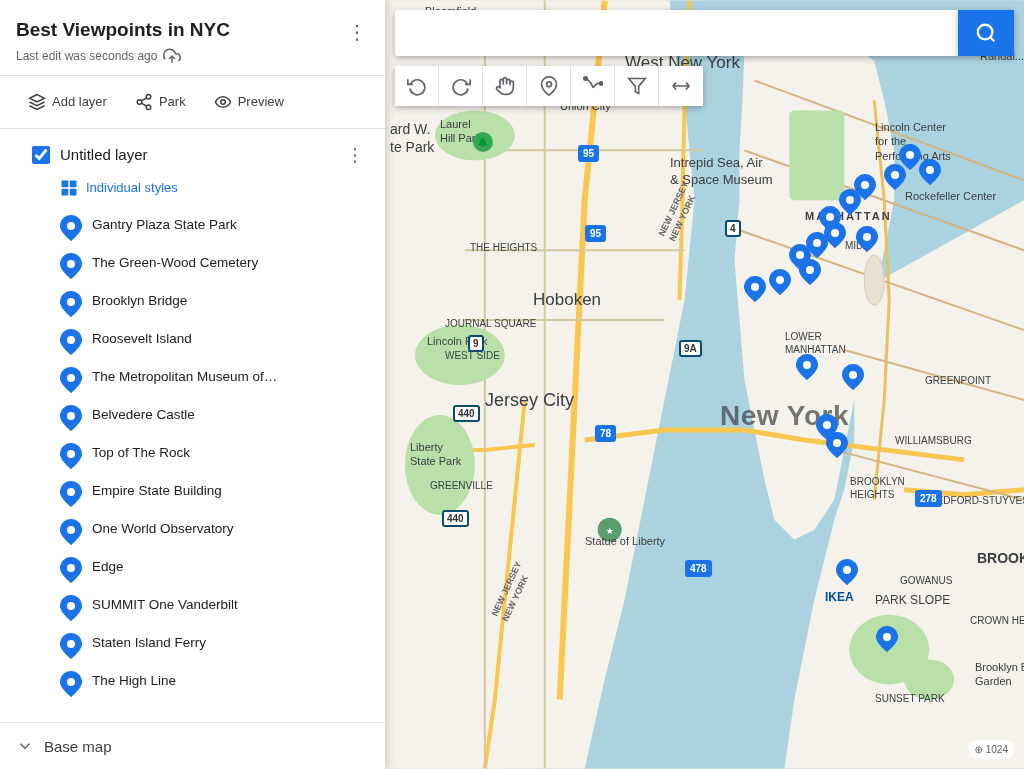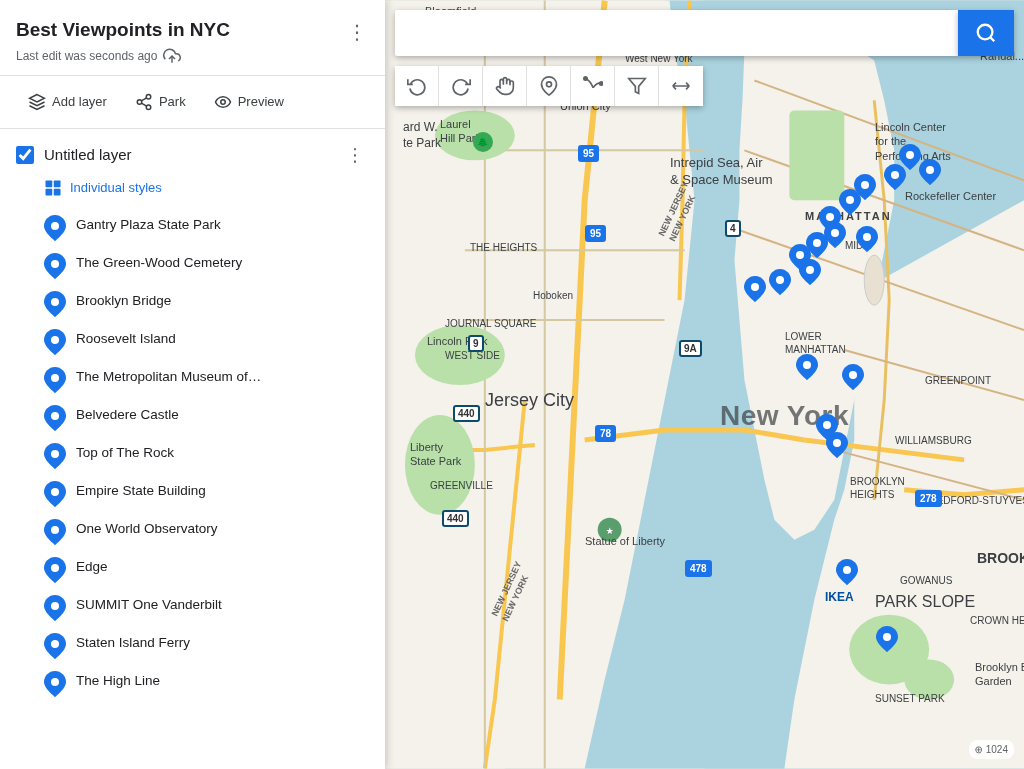--- a/index.html
+++ b/index.html
@@ -86,20 +86,21 @@
       height: 18px;
       display: flex;
       align-items: center;
       justify-content: center;
     }
 
     #layers-section {
       flex: 1;
       overflow-y: auto;
       padding-bottom: 20px;
+      margin-left: 16px;
     }
 
     #layer-header {
       display: flex;
       align-items: center;
       padding: 12px 16px 6px 16px;
       position: relative;
     }
 
     .layer-checkbox {
@@ -268,21 +269,21 @@
       position: absolute;
       font-size: 11px;
       color: #3c4043;
       pointer-events: none;
       font-weight: 400;
       white-space: nowrap;
     }
 
     .map-medium-label {
       position: absolute;
-      font-size: 10px;
+      font-size: 17px;
       color: #3c4043;
       pointer-events: none;
       font-weight: 500;
       white-space: nowrap;
     }
 
     .map-large-label {
       position: absolute;
       font-size: 18px;
       color: #3c4043;
@@ -519,20 +520,26 @@
         <svg width="22" height="26" viewBox="0 0 22 26" fill="none" xmlns="http://www.w3.org/2000/svg">
           <path d="M11 0C4.925 0 0 4.925 0 11C0 17.625 11 26 11 26C11 26 22 17.625 22 11C22 4.925 17.075 0 11 0Z" fill="#1a73e8"></path>
           <circle cx="11" cy="11" r="4" fill="white"></circle>
         </svg>
       </div>
       <span class="place-name">The High Line</span>
     </div>
       </div>
   </div>
 
+  <div id="base-map-section">
+    <svg width="18" height="18" viewBox="0 0 24 24" fill="none" stroke="#5f6368" stroke-width="2">
+      <polyline points="6 9 12 15 18 9"></polyline>
+    </svg>
+    <span>Base map</span>
+  </div>
 
 </div>
 
 <div id="map-area">
 
   
   <svg id="map-svg" viewBox="0 0 640 769" xmlns="http://www.w3.org/2000/svg">
 
     <rect width="640" height="769" fill="#aad3df"></rect>
 
@@ -664,31 +671,31 @@
   <div class="map-small-label" style="top:210px;left:420px; font-weight:700; letter-spacing:2px;">MANHATTAN</div>
   <div class="map-small-label" style="top:318px;left:60px; font-size:10px;">JOURNAL SQUARE</div>
   <div class="map-small-label" style="top:242px;left:85px; font-size:10px;">THE HEIGHTS</div>
   <div class="map-small-label" style="top:480px;left:45px; font-size:10px;">GREENVILLE</div>
   <div class="map-small-label" style="top:330px;left:400px; font-size:10px; line-height:1.3;">LOWER<br>MANHATTAN</div>
   <div class="map-small-label" style="top:435px;left:510px; font-size:10px;">WILLIAMSBURG</div>
   <div class="map-small-label" style="top:375px;left:540px; font-size:10px;">GREENPOINT</div>
   <div class="map-small-label" style="top:475px;left:465px; font-size:10px; line-height:1.3;">BROOKLYN<br>HEIGHTS</div>
   <div class="map-small-label" style="top:495px;left:545px; font-size:10px;">BEDFORD-STUYVES...</div>
   <div class="map-small-label" style="top:575px;left:515px; font-size:10px;">GOWANUS</div>
-  <div class="map-small-label" style="top:593px;left:490px; font-size:16px;text-align:center;">PARK SLOPE</div>
+  <div class="map-small-label" style="top:593px;left:490px; font-size:12px;text-align:center;">PARK SLOPE</div>
   <div class="map-medium-label" style="top:550px;left:592px; font-size:14px; font-weight:700;">BROOKLYN</div>
   <div class="map-small-label" style="top:615px;left:585px; font-size:10px;">CROWN HEIGHTS</div>
   <div class="map-small-label" style="top:693px;left:490px; font-size:10px;">SUNSET PARK</div>
   <div class="map-small-label" style="top:350px;left:60px; font-size:10px;">WEST SIDE</div>
   <div class="map-small-label" style="top:335px;left:42px; font-size:11px;">Lincoln Park</div>
   <div class="map-small-label" style="top:200px;left:265px; font-size:9px; color:#666; font-weight:700; line-height:1.3; transform: rotate(-65deg); transform-origin: center;">NEW JERSEY<br>NEW YORK</div>
   <div class="map-small-label" style="top:580px;left:98px; font-size:9px; color:#666; font-weight:700; line-height:1.3; transform: rotate(-65deg); transform-origin: center;">NEW JERSEY<br>NEW YORK</div>
   <div class="map-small-label" style="top:440px;left:25px; font-size:11px; line-height:1.3;">Liberty<br>State Park</div>
   <div class="map-small-label" style="top:117px;left:55px; font-size:11px; line-height:1.3;">Laurel<br>Hill Park</div>
-  <div class="map-small-label" style="top:120px;left:18px; font-size:12px; line-height:1.3;">ard W.<br>te Park</div>
+  <div class="map-small-label" style="top:120px;left:5px; font-size:14px; line-height:1.3;">ard W.<br>te Park</div>
   <div class="map-small-label" style="top:155px;left:285px; font-size:13px; line-height:1.3;">Intrepid Sea, Air<br>&amp; Space Museum</div>
   <div class="map-small-label" style="top:120px;left:490px; font-size:11px; line-height:1.3;">Lincoln Center<br>for the<br>Performing Arts</div>
   <div class="map-small-label" style="top:190px;left:520px; font-size:11px;">Rockefeller Center</div>
   <div class="map-small-label" style="top:240px;left:460px; font-size:10px;">MID...</div>
   <div class="map-small-label" style="top:590px;left:440px; font-size:12px; font-weight:700; color:#0050a0;">IKEA</div>
   <div class="map-small-label" style="top:660px;left:590px; font-size:11px; line-height:1.3;">Brooklyn Botanic<br>Garden</div>
   <div class="map-small-label" style="top:535px;left:200px; font-size:11px;">Statue of Liberty</div>
 
   
   <div class="road-badge road-badge-blue" style="top:225px;left:200px;">95</div>

